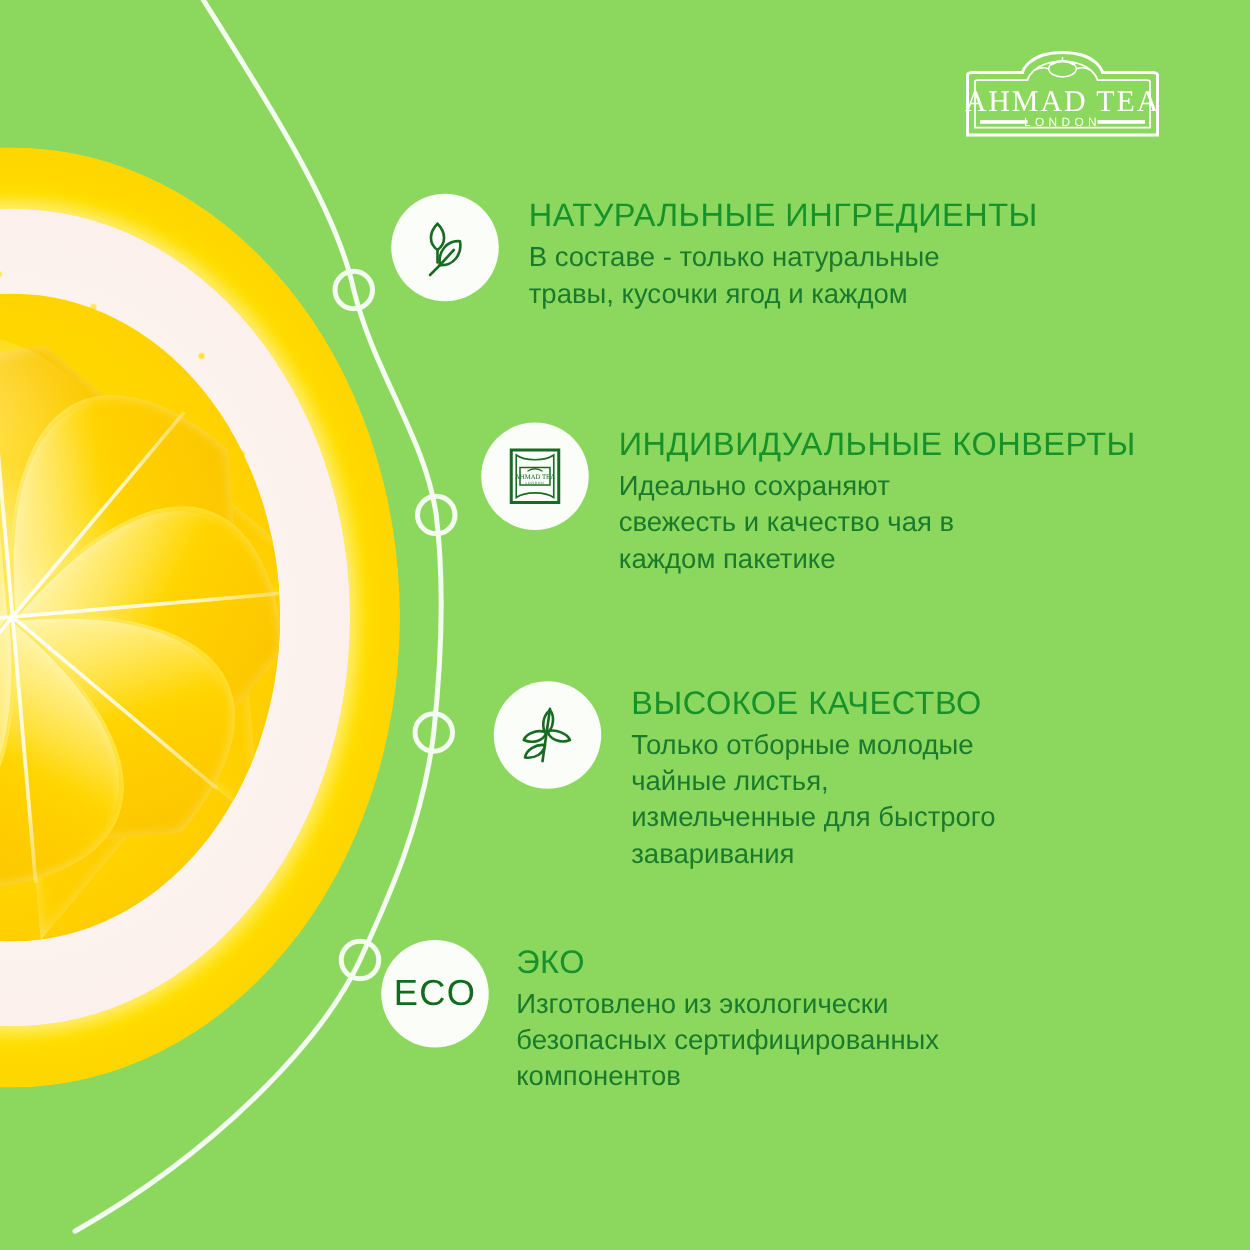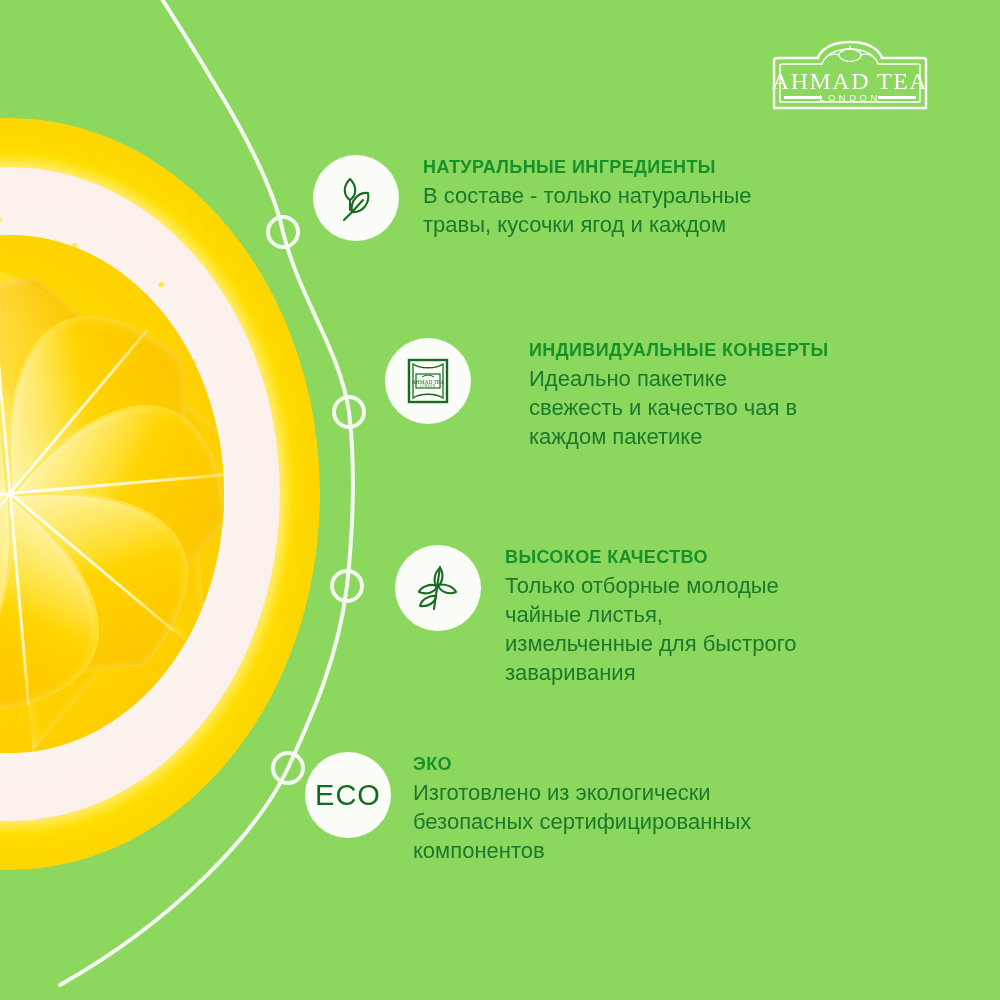--- a/index.html
+++ b/index.html
@@ -95,31 +95,31 @@
     display:flex;align-items:center;justify-content:center;
     box-shadow:0 0 0 0 rgba(0,0,0,0);
   }
   .badge svg{display:block;}
   .eco-text{
     font-size:29px;font-weight:400;letter-spacing:1px;color:#136b1d;
     font-family:"Liberation Sans","DejaVu Sans",sans-serif;
   }
   .ftext{margin-left:24px;padding-top:2px;}
   .ftitle{
-    font-size:18px;font-weight:bold;color:#17922a;
+    font-size:26px;font-weight:normal;color:#17922a;
     letter-spacing:.4px;line-height:1.18;margin:0 0 3px 0;white-space:nowrap;
   }
   .fbody{
     font-size:22px;color:#1a7a2c;line-height:1.32;margin:0;font-weight:400;
   }
   .fbody div{white-space:nowrap;}
 
   
   #feature-1{left:313px;top:155px;}
-  #feature-2{left:385px;top:338px;gap:34px;}
+  #feature-2{left:385px;top:338px;}
   #feature-3{left:395px;top:545px;}
   #feature-4{left:305px;top:752px;}
   #feature-2 .ftext,#feature-3 .ftext{margin-left:24px;}
   #feature-4 .ftext{margin-left:22px;}
 
   
   .logo{position:absolute;right:30px;top:30px;width:160px;height:82px;}
 </style>
 </head>
 <body>
@@ -206,21 +206,21 @@
         <path d="M11 9 C18 14, 34 14, 41 9 L41 43 C34 38, 18 38, 11 43 Z" fill="none" stroke="#176b22" stroke-width="1.3"></path>
         <rect x="14" y="19" width="24" height="14" fill="none" stroke="#176b22" stroke-width="1.2"></rect>
         <path d="M20 22 q6 -4 12 0" fill="none" stroke="#176b22" stroke-width="1"></path>
         <text x="26" y="28.6" text-anchor="middle" fill="#176b22" font-family="Liberation Serif, DejaVu Serif, serif" font-size="5.4">AHMAD TEA</text>
         <text x="26" y="32.4" text-anchor="middle" fill="#176b22" font-family="Liberation Sans, DejaVu Sans, sans-serif" font-size="2.6" letter-spacing="0.7">LONDON</text>
       </svg>
     </div>
     <div class="ftext">
       <p class="ftitle">ИНДИВИДУАЛЬНЫЕ КОНВЕРТЫ</p>
       <div class="fbody">
-        <div>Идеально пакетике</div>
+        <div>Идеально сохраняют</div>
         <div>свежесть и качество чая в</div>
         <div>каждом пакетике</div>
       </div>
     </div>
   </div>
 
   <div class="feature" id="feature-3">
     <div class="badge">
       <svg width="52" height="52" viewBox="0 0 52 52">
         <g fill="none" stroke="#176b22" stroke-width="2.1" stroke-linecap="round" stroke-linejoin="round">

